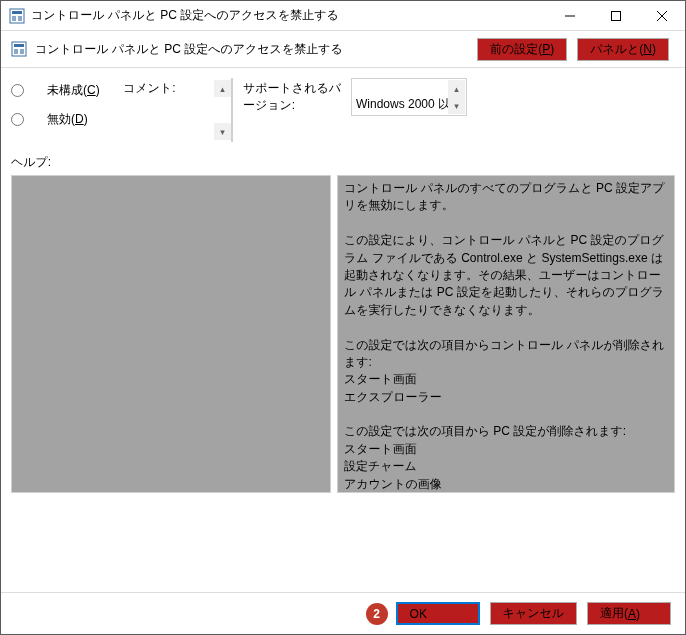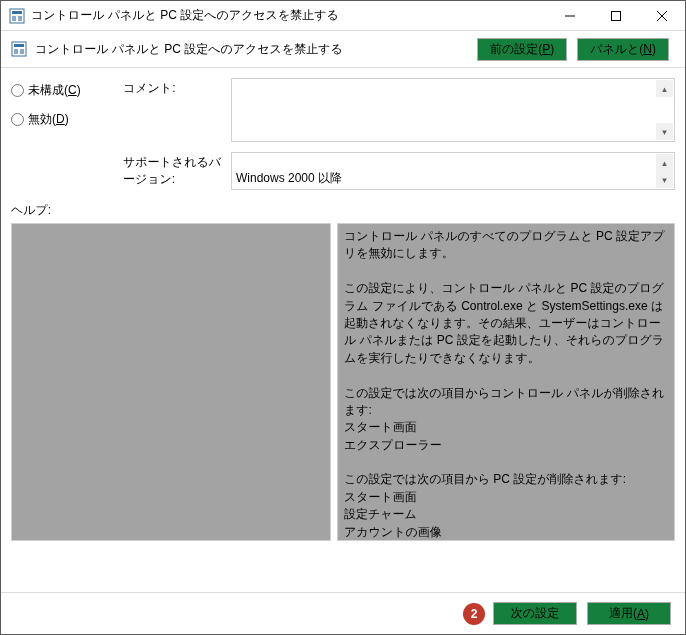--- a/index.html
+++ b/index.html
@@ -5,29 +5,29 @@
 *{box-sizing:border-box;margin:0;padding:0;font-family:"Yu Gothic UI","Meiryo UI","MS UI Gothic",sans-serif;font-size:12px;color:#000}
 body{background:#fff;width:686px;height:635px;border:1px solid #5a5a5a;position:relative;overflow:hidden}
 .titlebar{height:30px;display:flex;align-items:center;padding-left:8px;border-bottom:1px solid #dcdcdc}
 .titlebar .icon{width:16px;height:16px;margin-right:6px}
 .titlebar .title{flex:1;font-size:12px}
 .winbtn{width:46px;height:30px;display:flex;align-items:center;justify-content:center;color:#000}
 .headerbar{height:36px;display:flex;align-items:center;padding:4px 10px}
 .headerbar .icon{width:16px;height:16px;margin-right:8px}
 .headerbar .htitle{flex:1}
 .navbtns{display:flex;gap:10px;margin-right:6px}
-.btn{min-width:84px;height:23px;background:#15803d;border:1px solid #adadad;display:inline-flex;align-items:center;justify-content:center;padding:0 12px;cursor:default}
+.btn{min-width:84px;height:23px;background:#b91c1c;border:1px solid #adadad;display:inline-flex;align-items:center;padding:0 12px;cursor:default}
 .btn.default{border:2px solid #0078d7}
 .sep{height:1px;background:#dcdcdc;margin:0 0 6px 0}
 .upper{display:flex;padding:4px 10px 2px 10px}
 .radios{width:112px;display:flex;flex-direction:column;gap:12px;padding-top:4px}
-.radio{display:flex;align-items:center;gap:4px}
+.radio{display:flex;align-items:center;gap:23px}
 .radio input{margin:0}
 .badge{width:18px;height:18px;border-radius:50%;background:#c0392b;color:#fff;display:inline-flex;align-items:center;justify-content:center;font-size:11px;font-weight:bold;margin-left:6px}
-.fields{flex:1;display:flex;flex-direction:column;gap:10px}
+.fields{flex:1;display:flex;flex-direction:row;gap:10px}
 .fieldrow{display:flex;align-items:flex-start}
 .fieldrow .lbl{width:108px;padding-top:2px}
 .fieldrow .tbox{flex:1;border:1px solid #d0d0d0;background:#fff;position:relative}
 .commentbox{height:64px}
 .verbox{height:38px;display:flex;align-items:flex-end;padding:2px 4px}
 .scroll-up,.scroll-dn{position:absolute;right:1px;width:17px;height:17px;background:#f0f0f0;display:flex;align-items:center;justify-content:center;color:#606060;font-size:9px}
 .scroll-up{top:1px}.scroll-dn{bottom:1px}
 .midlabels{display:flex;padding:10px 10px 4px 10px}
 .midlabels .l{width:328px}
 .panes{display:flex;gap:6px;padding:0 10px}
@@ -142,19 +142,20 @@
 スタート画面
 設定チャーム
 アカウントの画像
 検索結果
 
 ユーザーがショートカット メニューのプロパティ項目からコントロール パネルのプログラムを開始しようとすると、設定によって禁止されているという内容のメッセージが表示されます。</div>
 </div>
 
 <div class="bottombar">
   <span class="badge2">2</span>
-  <div class="btn">次の設定</div>
+  <div class="btn default">OK</div>
+  <div class="btn">キャンセル</div>
   <div class="btn">
       <span>適用(</span>
       <span class="und">A</span>
       <span>)</span>
     </div>
 </div>
 
 </body></html>

